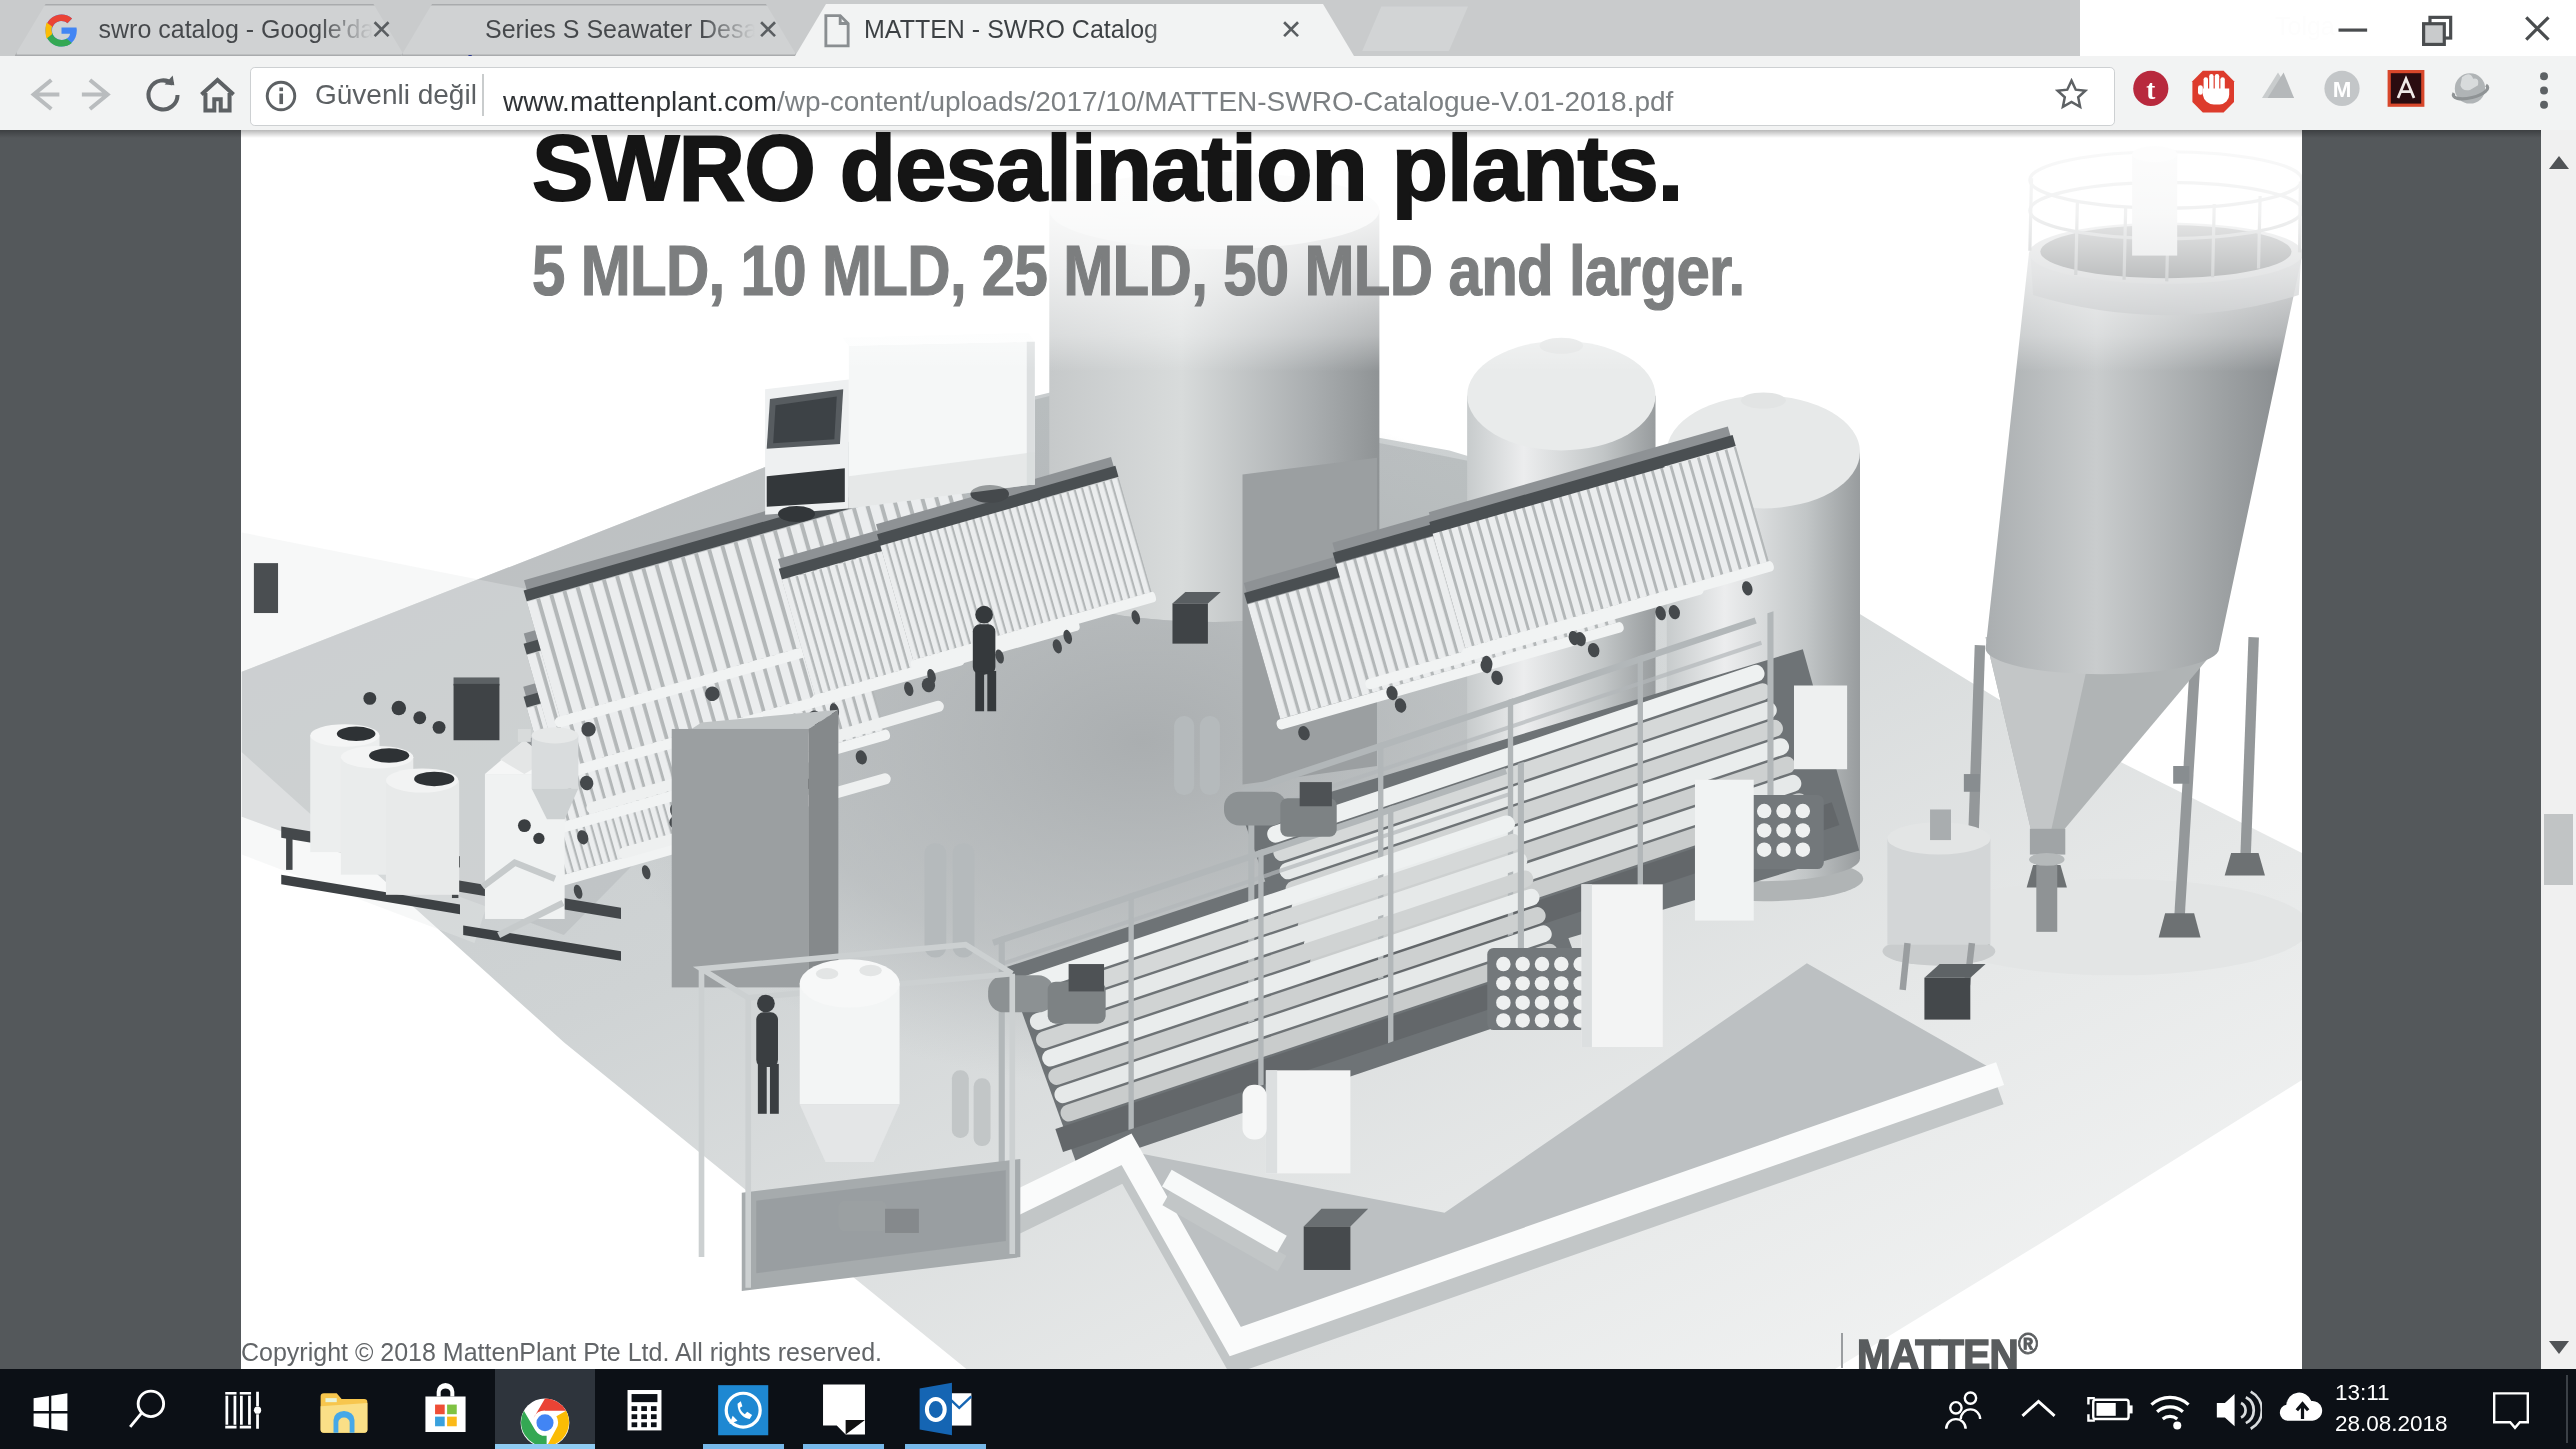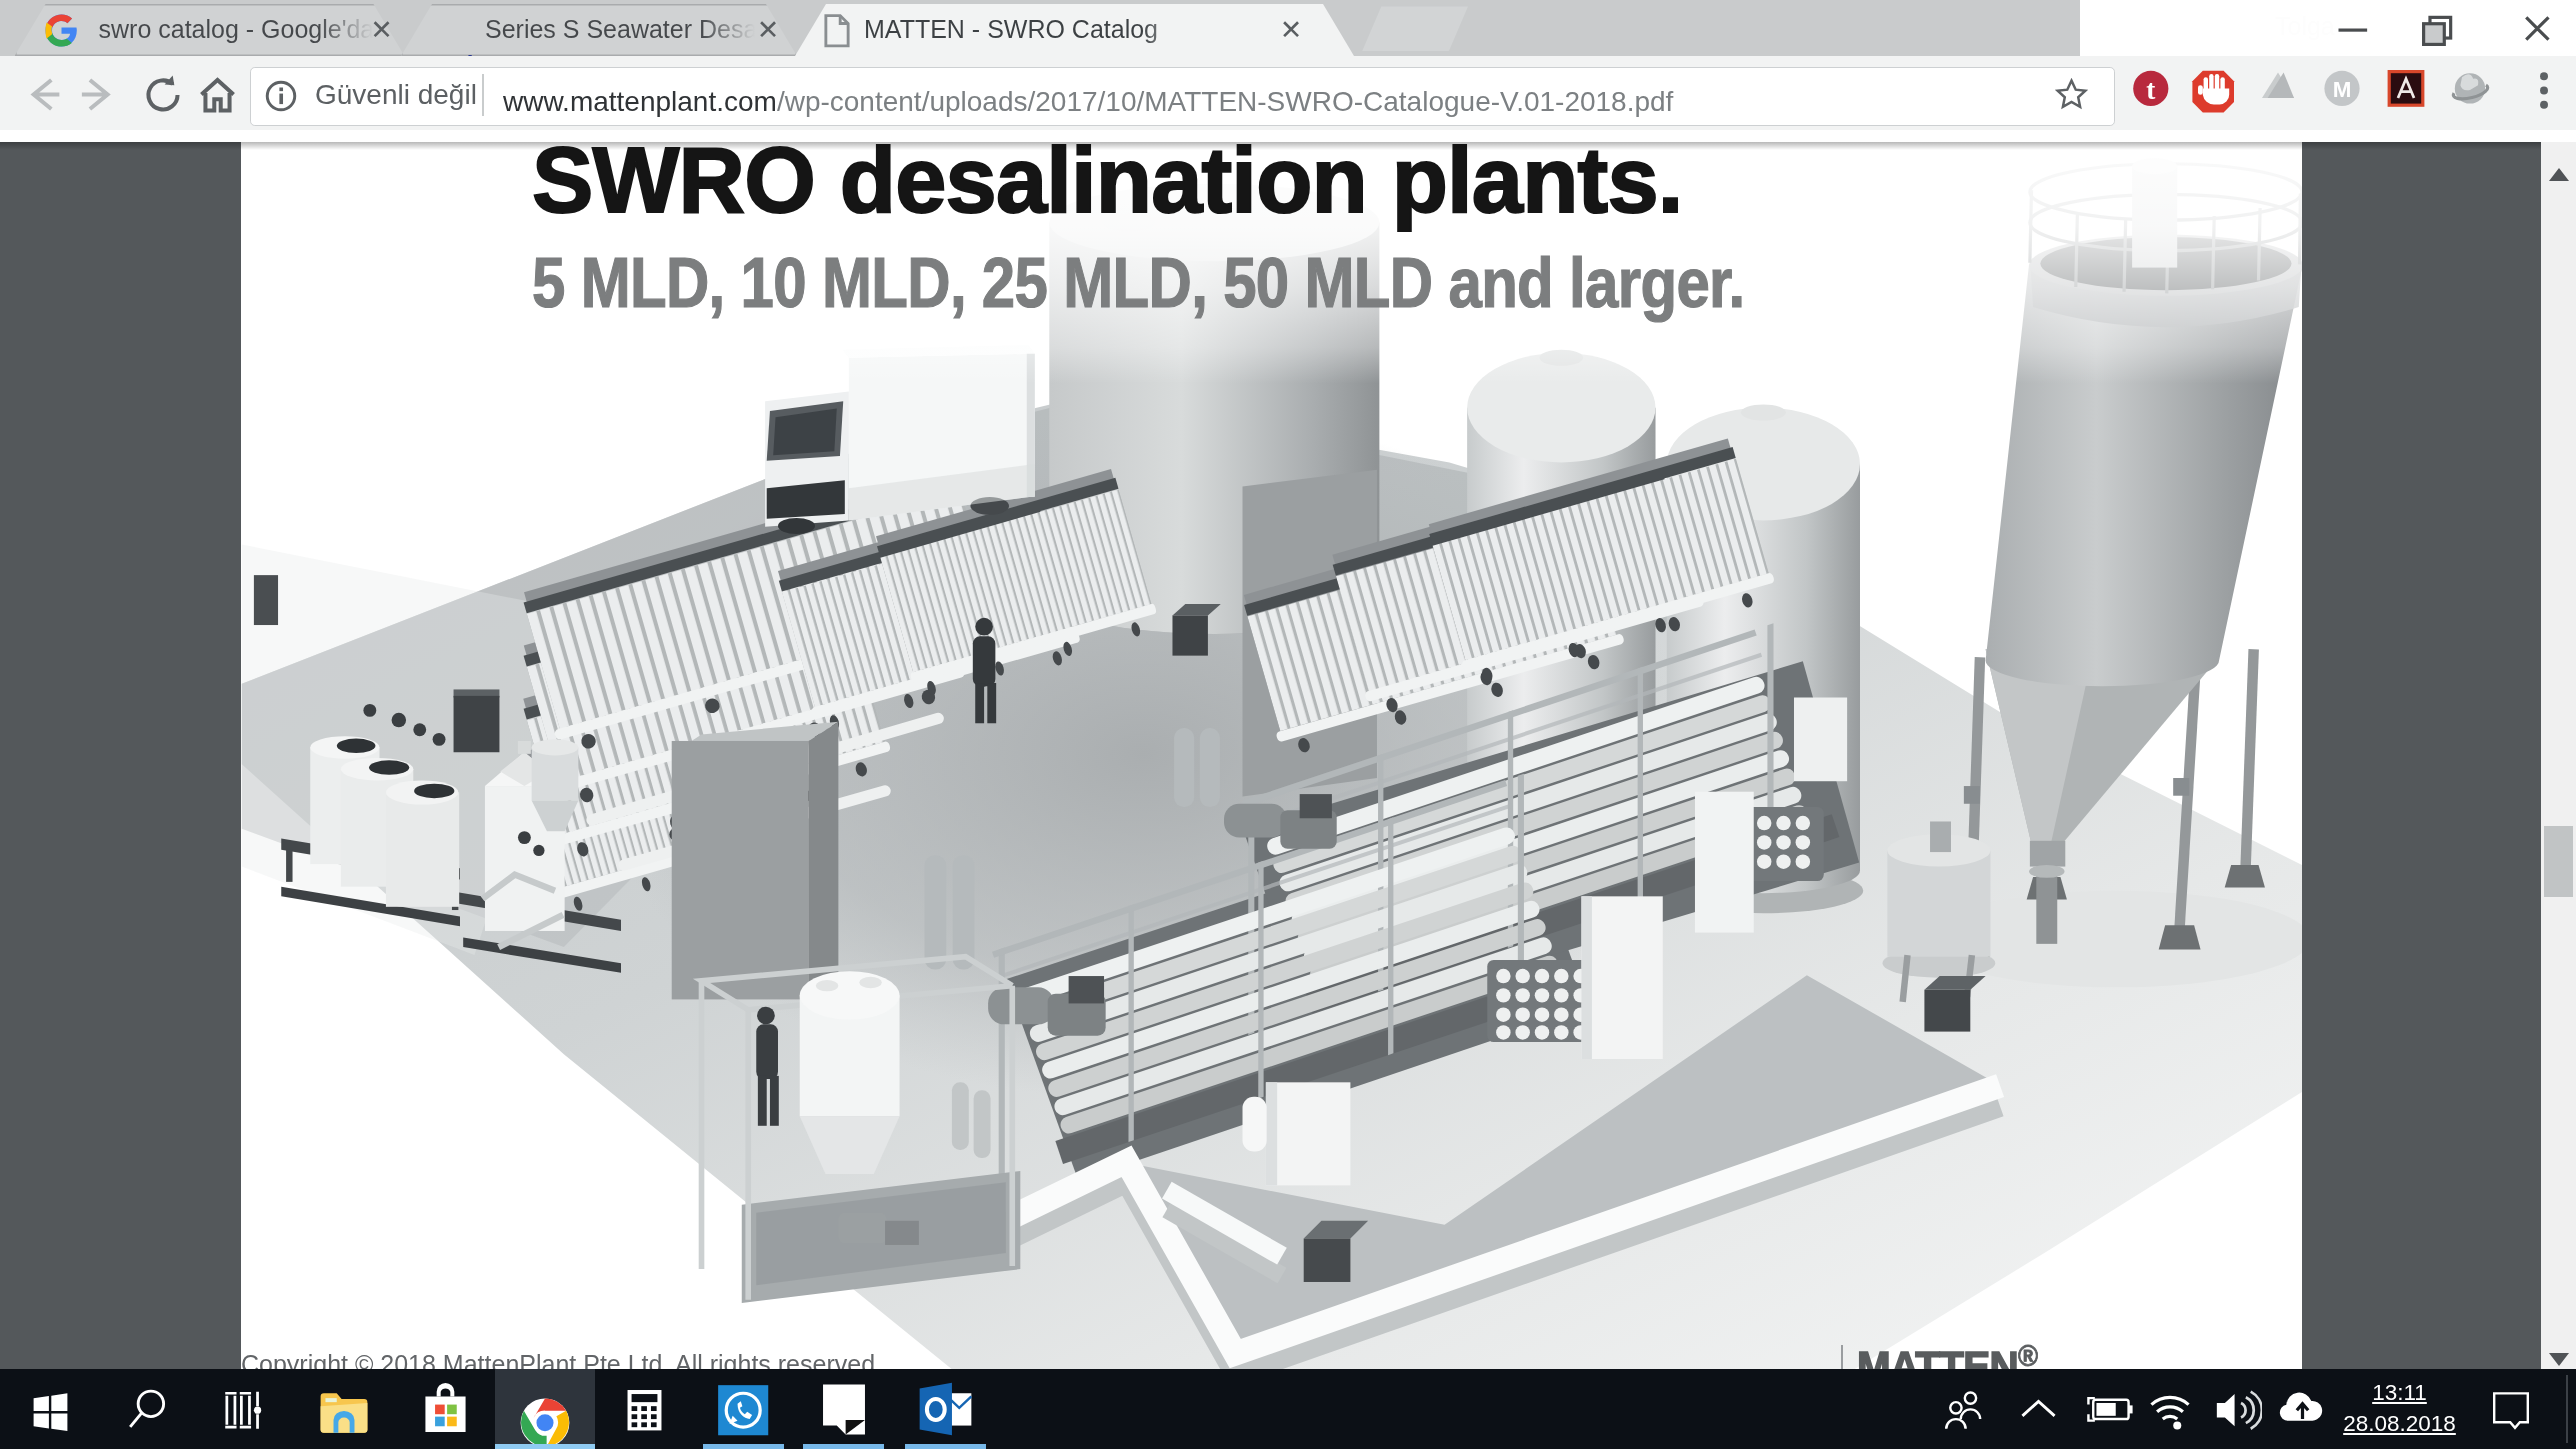--- a/index.html
+++ b/index.html
@@ -17,21 +17,21 @@
 .tab.active .shape { background:#f2f3f3; }
 .tabtitle { position:absolute; top:11.3px; font-size:25px; color:#45484b; white-space:nowrap; overflow:hidden; }
 .tabx { position:absolute; top:13px; width:26px; height:26px; color:#5a5e61; font-size:27px; line-height:26px; text-align:center; }
 
 
 #toolbar { position:absolute; left:0; top:56px; width:2576px; height:74px; background:#f2f3f3; }
 #urlbox { position:absolute; left:250px; top:10.5px; width:1865px; height:59px; background:#fff;
   border:1.6px solid #cdd0d2; border-radius:4.8px; }
 
 
-#content { position:absolute; left:0; top:130px; width:2576px; height:1239px; background:#54585b;margin-top:12px; }
+#content { position:absolute; left:0; top:130px; width:2576px; height:1239px; background:#54585b; }
 #page { position:absolute; left:241px; top:0; width:2061px; height:1239px; background:#fff; overflow:hidden; }
 #topshadow { position:absolute; left:0; top:0; width:2576px; height:8px;
   background:linear-gradient(rgba(0,0,0,0.28), rgba(0,0,0,0)); }
 #scrollbar { position:absolute; left:2541px; top:0; width:35px; height:1239px; background:#f0f0f0; }
 #sthumb { position:absolute; left:3.2px; top:684px; width:29px; height:71px; background:#c1c4c5; }
 .sarrow { position:absolute; left:8px; width:0; height:0; }
 
 #title { position:absolute; left:291px; top:-13.7px; font-size:92px; font-weight:bold;
   color:#151515; letter-spacing:-0.8px; -webkit-text-stroke:2px #151515; }
 #subtitle { position:absolute; left:291px; top:100px; font-size:71px; font-weight:bold;
@@ -42,21 +42,21 @@
 #copysep { position:absolute; left:1600px; top:1203px; width:2.4px; height:35px; background:#9a9da0; }
 #matten { position:absolute; left:1616px; top:1198px; font-size:43px; font-weight:bold;
   color:#595c5e; letter-spacing:-0.8px; -webkit-text-stroke:1.6px #595c5e; transform:scaleX(0.94); transform-origin:left top; }
 #matten sup { font-size:29px; -webkit-text-stroke:0.8px #595c5e; }
 
 
 #taskbar { position:absolute; left:0; top:1369px; width:2576px; height:80px; background:#0c1016; }
 .tbicon { position:absolute; top:0; height:80px; }
 .runline { position:absolute; top:75px; height:4.8px; background:#77b8e9; }
 #clock { position:absolute; left:2335px; top:0; width:129px; height:64px; color:#fff;
-  text-align:center;text-decoration:underline; }
+  text-align:left; }
 #clock .t { font-size:22.5px; margin-top:10.5px; }
 #clock .d { font-size:22.5px; margin-top:5.6px; }
 </style>
 </head>
 <body>
 <div id="screen">
 
   <div id="tabbar">
     <div class="tab inactive" style="left:14.5px; width:390px;">
       <div class="shape"></div>

